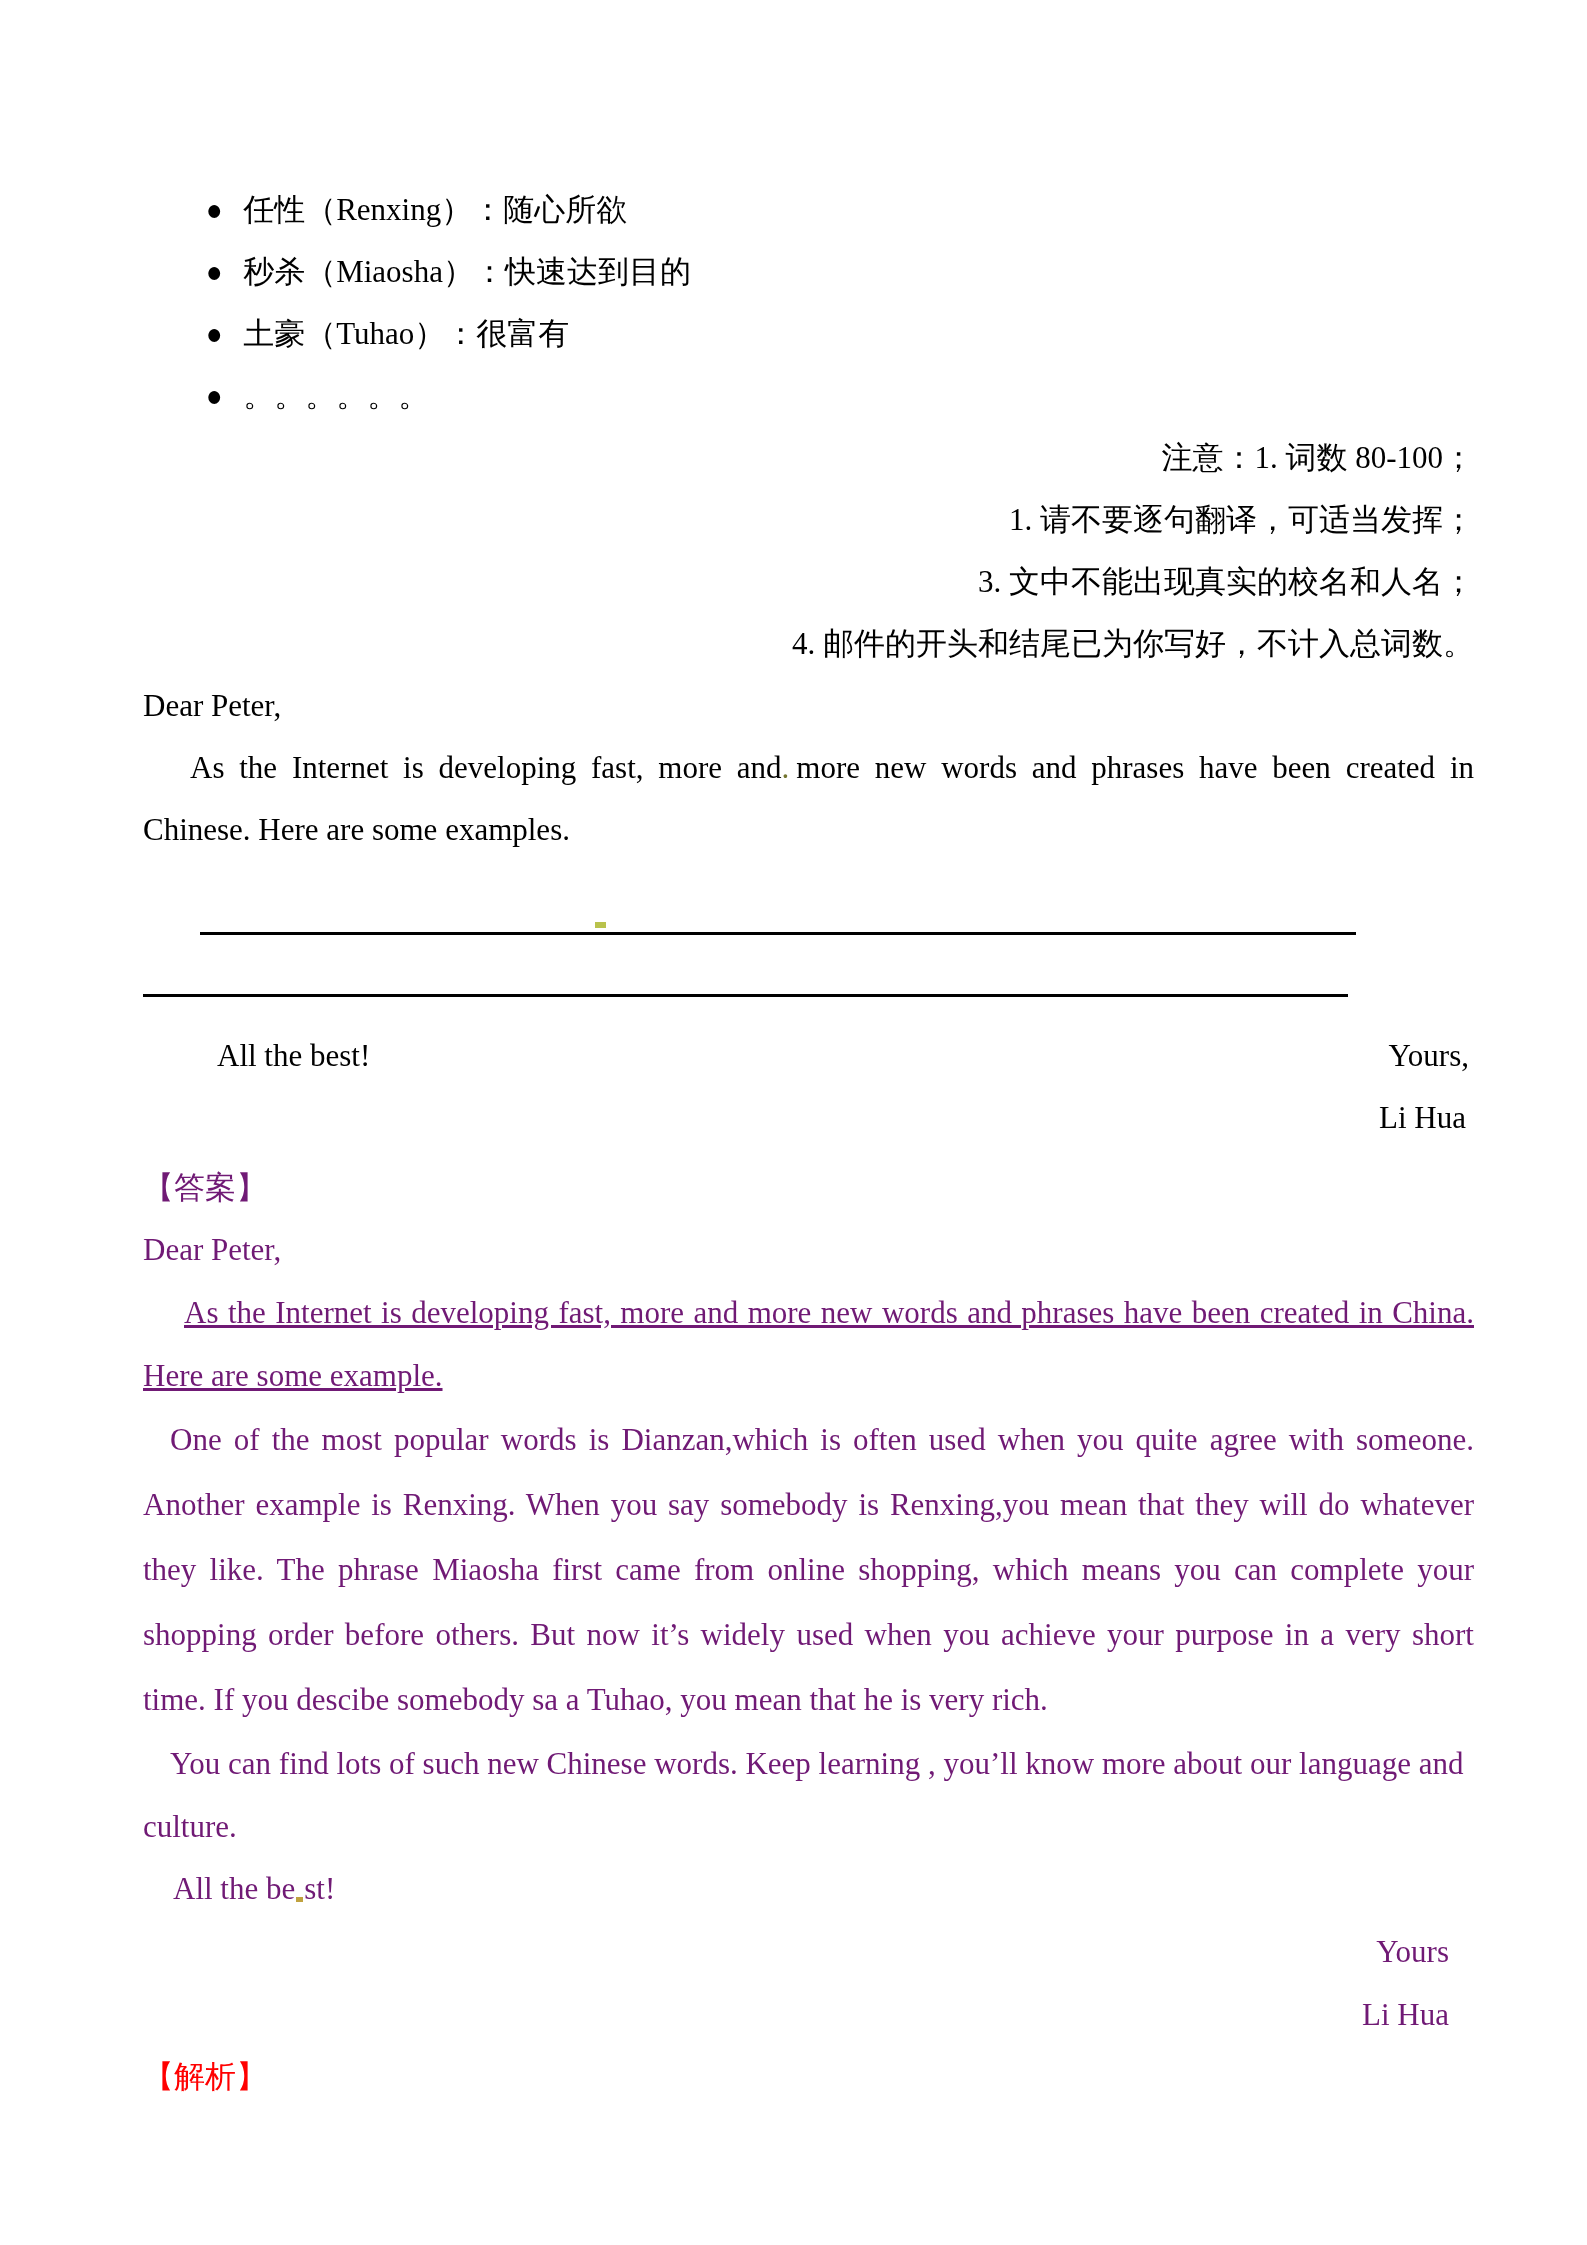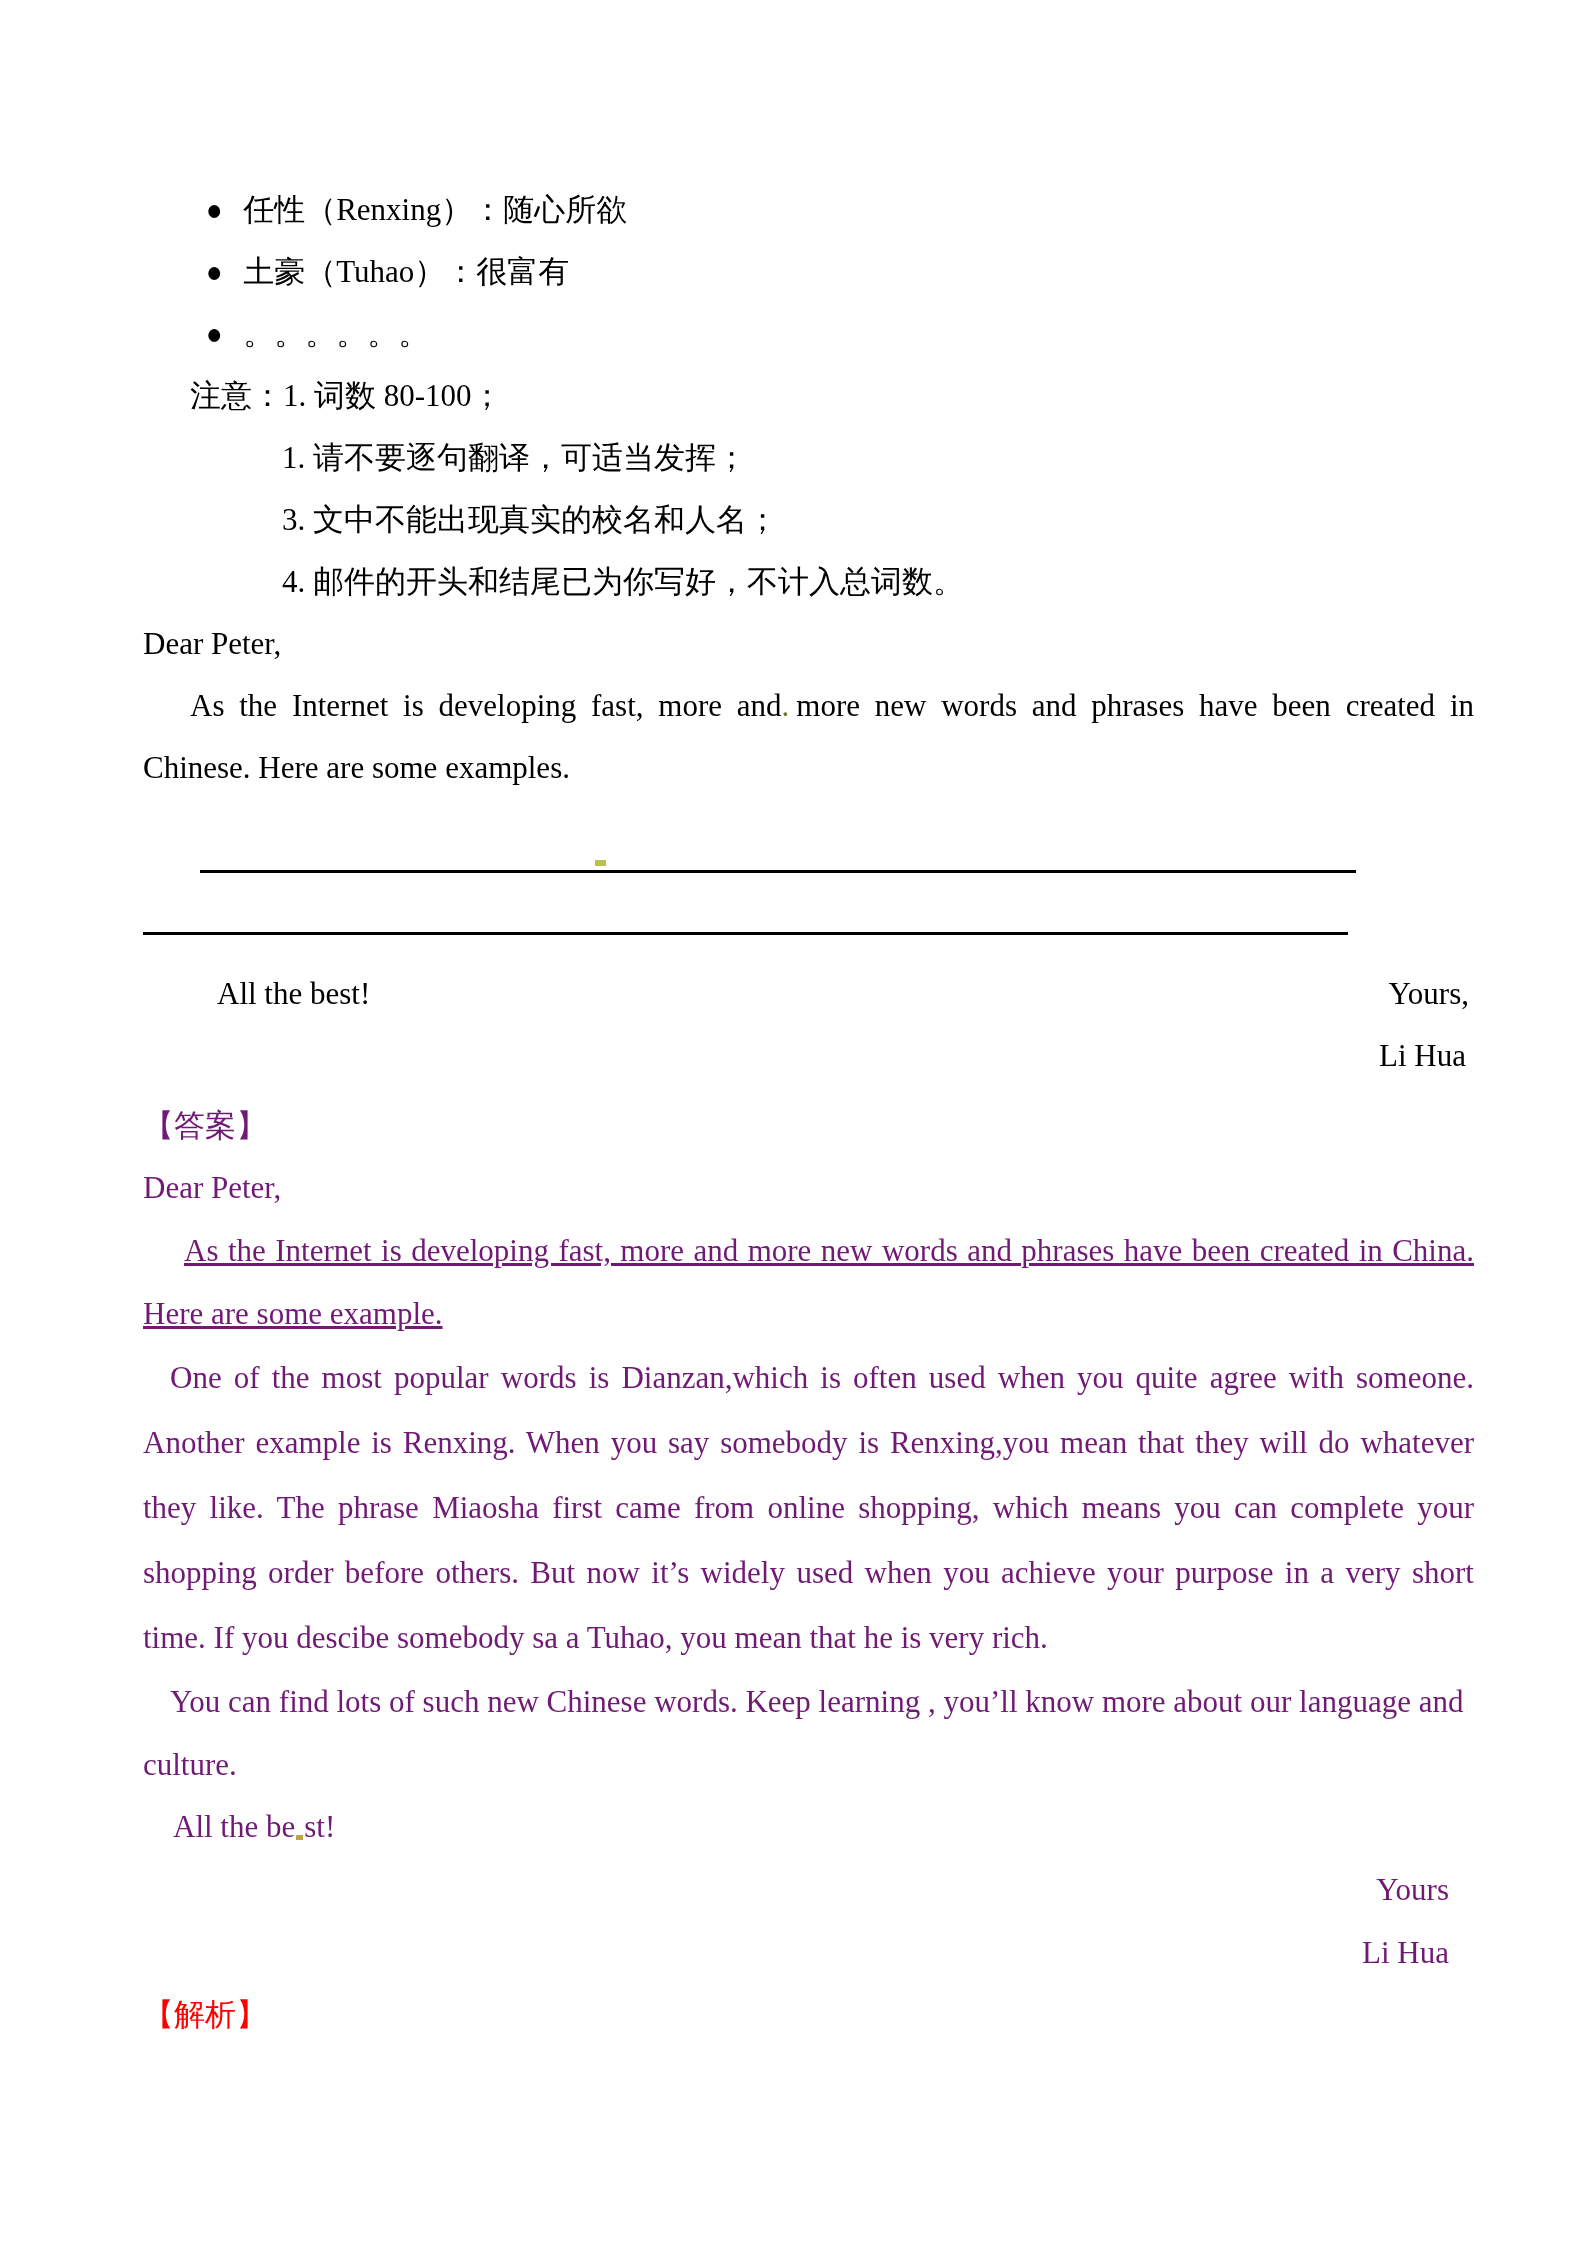--- a/index.html
+++ b/index.html
@@ -11,21 +11,21 @@
     font-family: "Liberation Serif", "DejaVu Serif", serif;
     font-size: 31px; color: #000000; background: #ffffff;
   }
 
   
   .vocab { list-style: none; padding-left: 62px; }
   .vocab-item { height: 62px; line-height: 62px; white-space: nowrap; }
   .bullet { display: inline-block; margin-right: 20px; font-size: 30px; transform: scaleX(0.92); }
 
   
-  .note-line { height: 62px; line-height: 62px; white-space: nowrap; }
+  .note-line { height: 62px; line-height: 62px; white-space: nowrap; text-align: right; }
   .note-label { margin-left: 47px; }
   .note-item { padding-left: 139px; }
 
   
   .letter-salutation { height: 62px; line-height: 62px; }
   .letter-body { line-height: 62px; text-align: justify; text-indent: 47px; }
   .dot-olive { color: #74752f; margin-right: 7px; }
 
   .write-line { position: relative; height: 62px; border-bottom: 3px solid #000; }
   .write-line.line1 { margin-left: 57px; width: 1156px; margin-top: 12px; }
@@ -49,20 +49,23 @@
   .analysis-header { color: #ff0000; height: 62px; line-height: 62px; }
 </style>
 </head>
 <body>
 
 <div class="page">
 
   <ul class="vocab">
     <li class="vocab-item">
       <span class="bullet">●</span><span>任性（Renxing）：随心所欲</span>
+    </li>
+    <li class="vocab-item">
+      <span class="bullet">●</span><span>秒杀（Miaosha）：快速达到目的</span>
     </li>
     <li class="vocab-item">
       <span class="bullet">●</span><span>土豪（Tuhao）：很富有</span>
     </li>
     <li class="vocab-item">
       <span class="bullet">●</span><span>。。。。。。</span>
     </li>
   </ul>
 
   <div class="notes">

